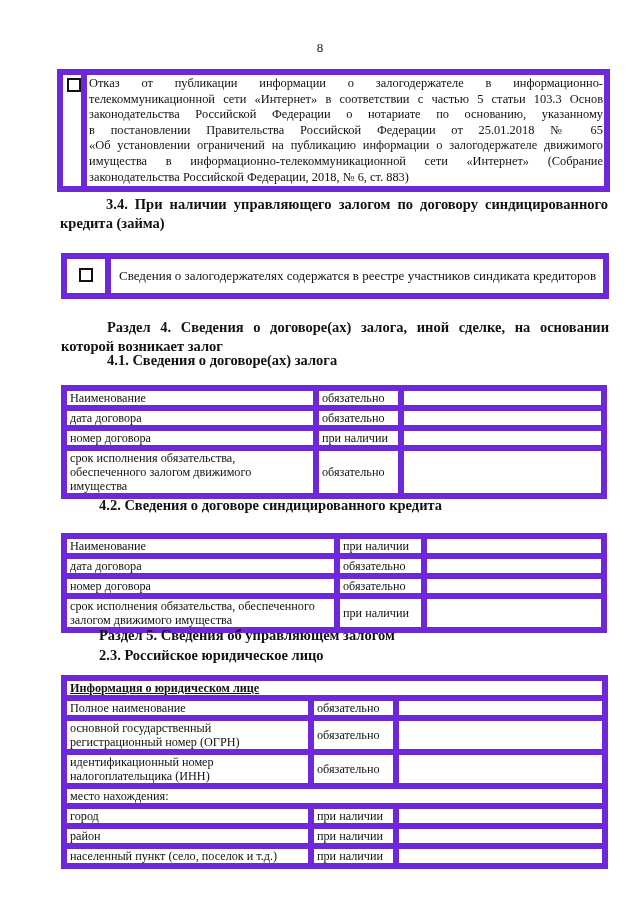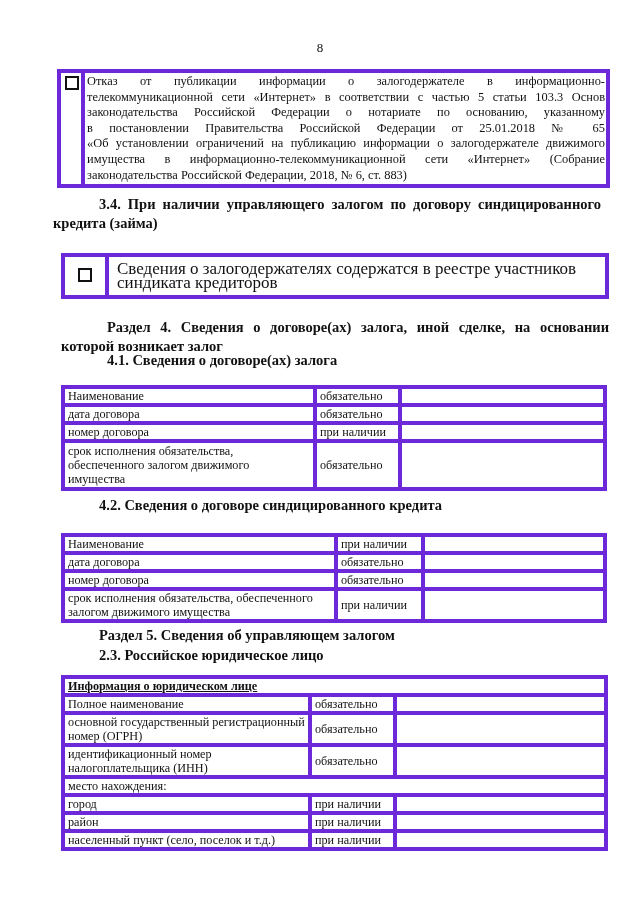--- a/index.html
+++ b/index.html
@@ -3,21 +3,21 @@
 <meta charset="utf-8">
 <style>
   html, body { margin: 0; padding: 0; background: #ffffff; }
   body {
     width: 640px; height: 905px; position: relative; overflow: hidden;
     font-family: "Liberation Serif", serif; color: #111;
   }
   .abs { position: absolute; }
   .page-num { left: 0; width: 640px; top: 40px; text-align: center; font-size: 13px; }
   table { border-collapse: collapse; table-layout: fixed; }
-  td { border: 4px solid #6d28d9; padding: 0 3px; font-size: 12.2px; line-height: 14px; vertical-align: middle; }
+  td { border: 6px solid #6d28d9; padding: 0 3px; font-size: 12.2px; line-height: 14px; vertical-align: middle; }
   .cb { width: 10px; height: 10px; border: 2.2px solid #111; display: inline-block; }
   .just { text-align: justify; text-align-last: justify; }
   .h { font-weight: bold; font-size: 14.5px; line-height: 19px; text-align: center; }
   .h-just { text-align: justify; text-align-last: left; }
   .indent { text-indent: 46px; }
 </style>
 </head>
 <body>
 
 <div class="abs page-num">8</div>
@@ -38,33 +38,33 @@
       <div class="just">законодательства Российской Федерации о нотариате по основанию, указанному</div>
       <div class="just">в постановлении Правительства Российской Федерации от 25.01.2018 № 65</div>
       <div class="just">«Об установлении ограничений на публикацию информации о залогодержателе движимого</div>
       <div class="just">имущества в информационно-телекоммуникационной сети «Интернет» (Собрание</div>
       <div>законодательства Российской Федерации, 2018, № 6, ст. 883)</div>
     </td>
   </tr>
 </tbody>
   </table>
 
-<div class="abs h h-just indent" style="left:53px; top:195px; width:548px;">3.4. При наличии управляющего залогом по договору синдицированного кредита (займа)</div>
+<div class="abs h h-just indent" style="left:60px; top:195px; width:548px;">3.4. При наличии управляющего залогом по договору синдицированного кредита (займа)</div>
 
 <table class="abs" style="left:61px; top:253px; width:548px; height:46px;">
   <colgroup>
       <col style="width:44px">
       <col>
     </colgroup>
   <tbody>
       <tr>
     <td style="text-align:center;">
       <span class="cb"></span>
     </td>
-    <td style="padding-left:8px; font-size:17px;">Сведения о залогодержателях содержатся в реестре участников синдиката кредиторов</td>
+    <td style="padding-left:8px; font-size:13px;">Сведения о залогодержателях содержатся в реестре участников синдиката кредиторов</td>
   </tr>
 </tbody>
   </table>
 
 <div class="abs h h-just indent" style="left:61px; top:318px; width:548px;">Раздел 4. Сведения о договоре(ах) залога, иной сделке, на основании которой возникает залог</div>
 <div class="abs h" style="left:107px; top:351px;">4.1. Сведения о договоре(ах) залога</div>
 
 <table class="abs" style="left:61px; top:385px; width:546px;">
   <colgroup>
       <col style="width:252px">

